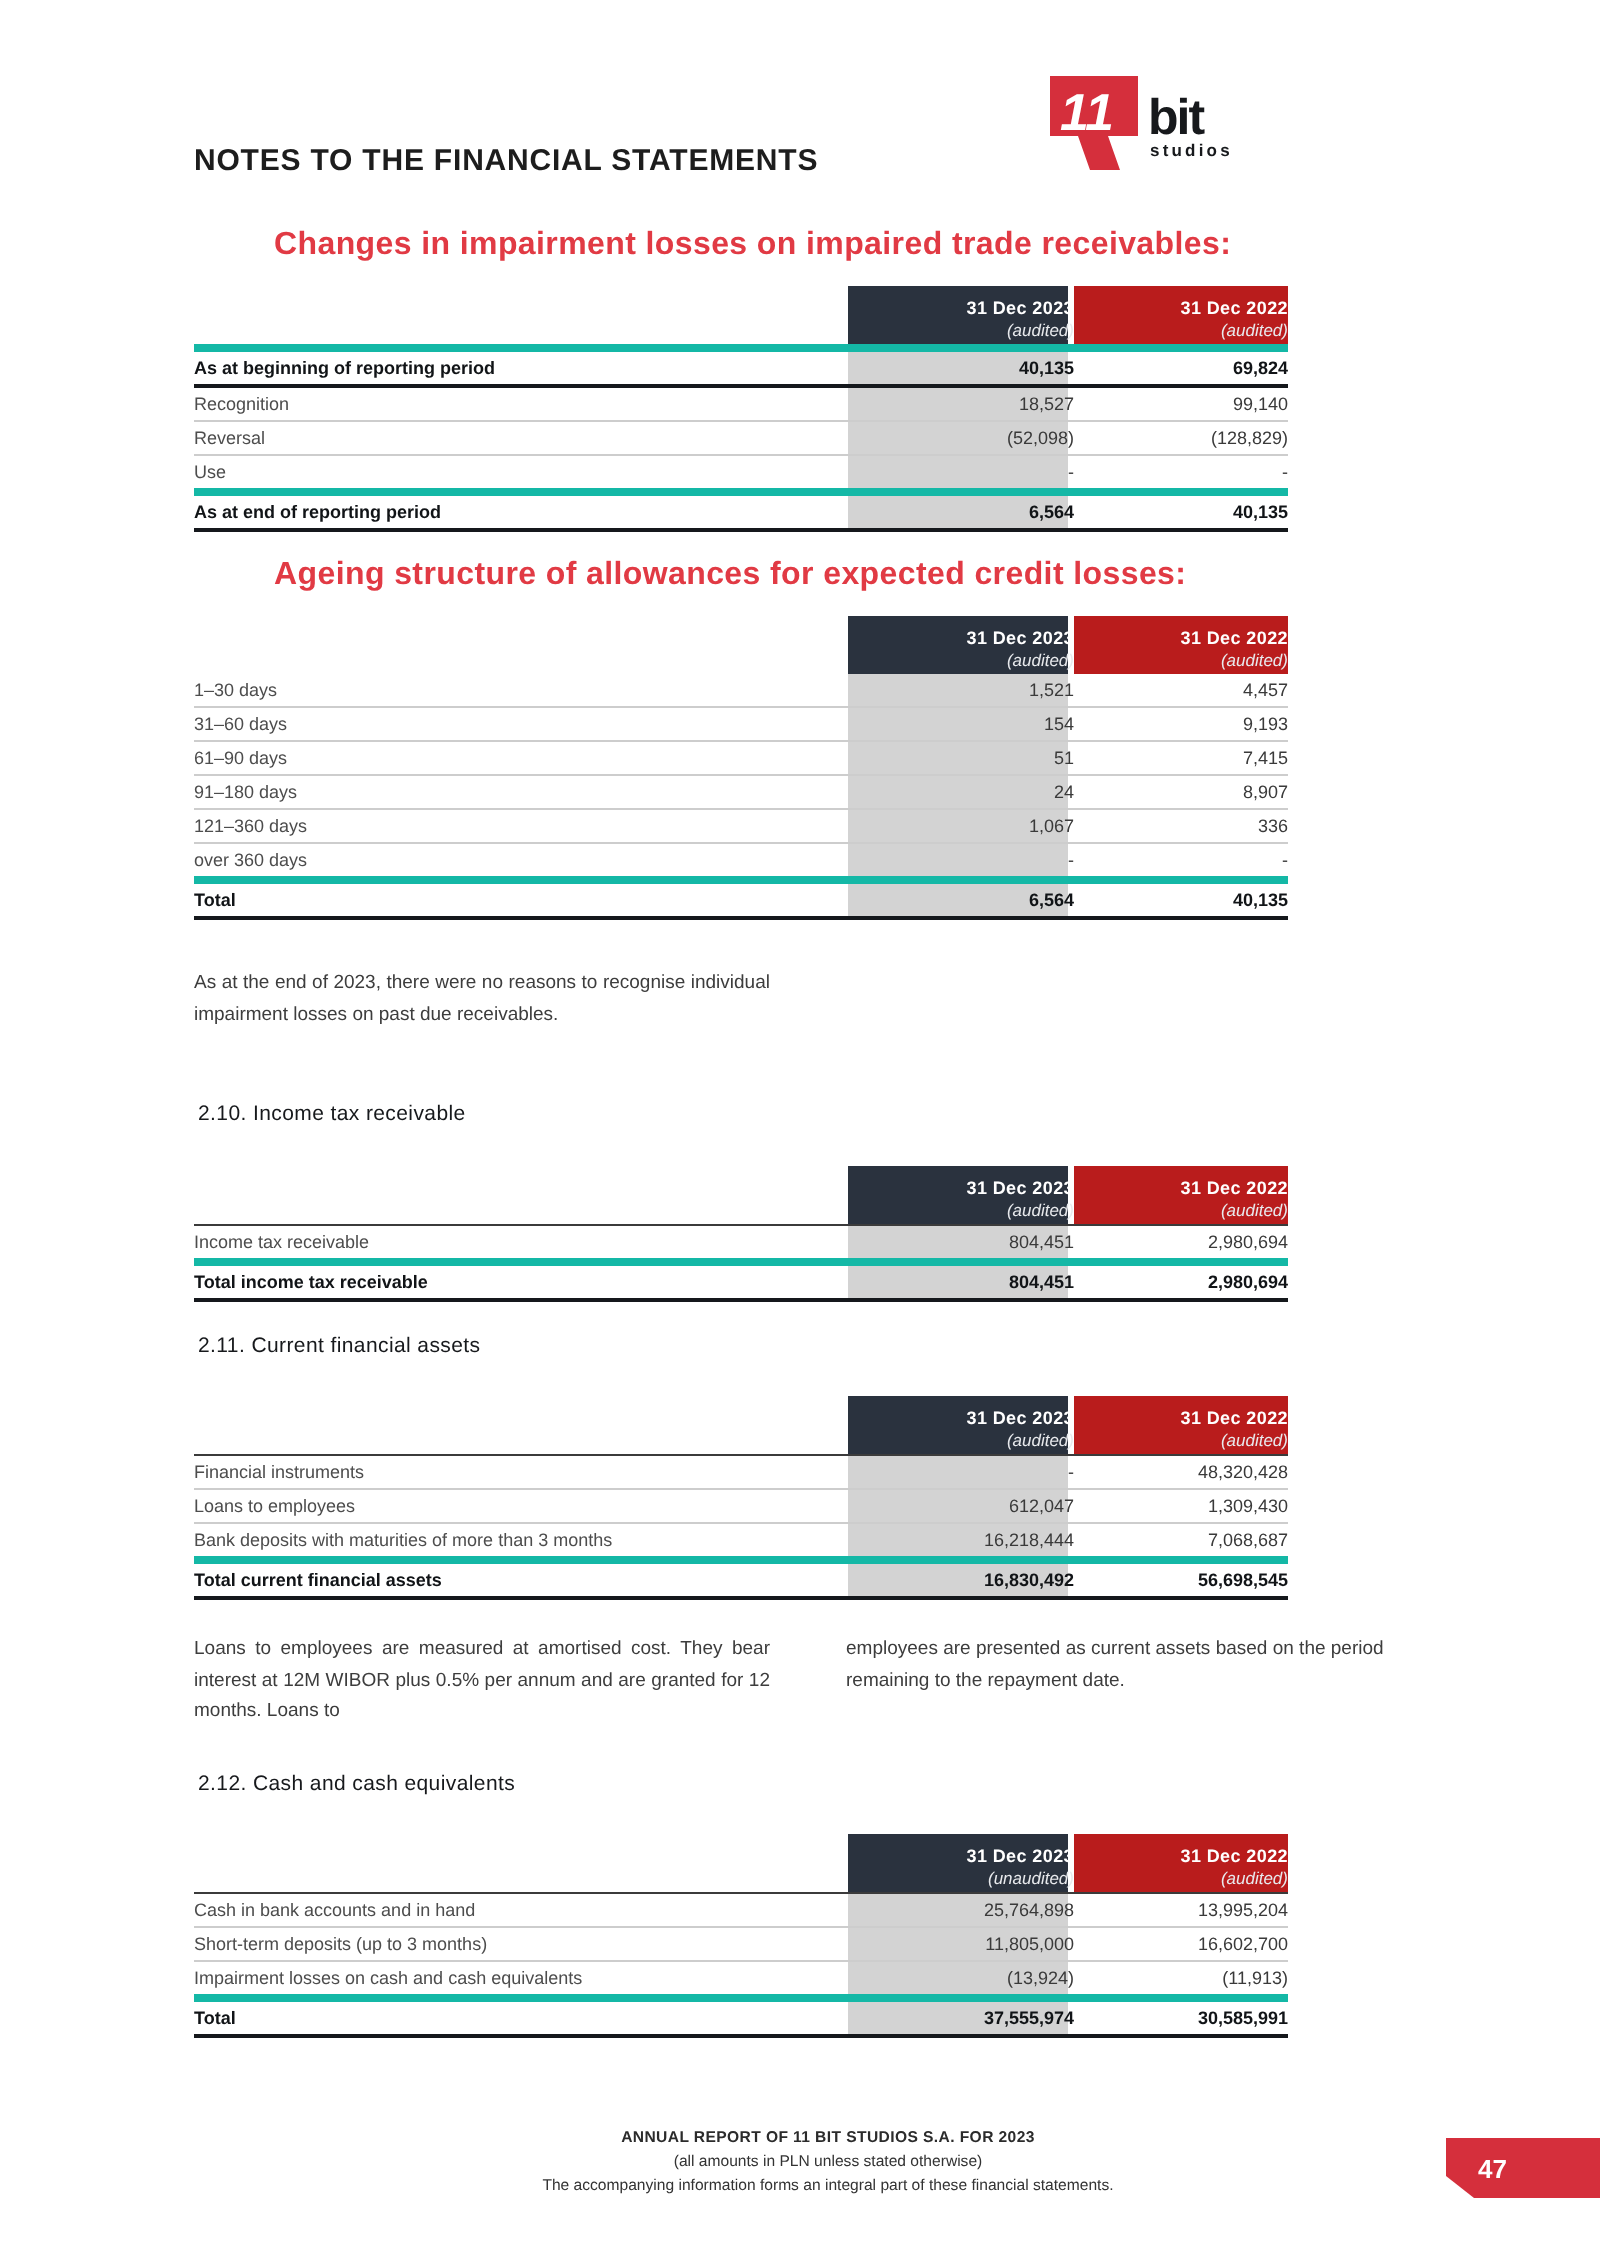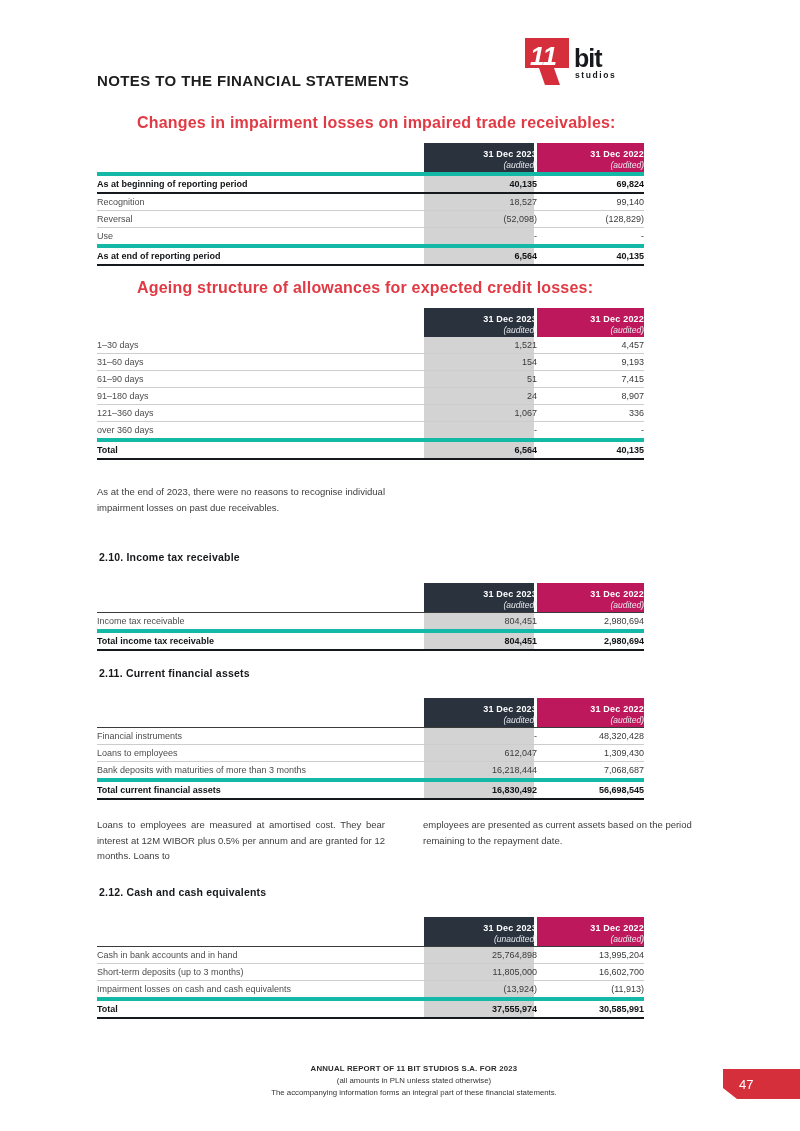--- a/index.html
+++ b/index.html
@@ -15,35 +15,35 @@
     font-size:15px; font-weight:bold; letter-spacing:.4px; color:#1d1d1d;
   }
   .logo{position:absolute; right:28px; top:0; width:92px; height:48px;}
   
   .red-heading{
     position:absolute; left:97px; width:560px;
     font-size:16px; font-weight:bold; color:#E13A44; letter-spacing:.2px;margin-left:40px;
   }
   .sec-heading{
     position:absolute; left:99px; width:560px;
-    font-size:10.5px; font-weight:bold; color:#17191c; letter-spacing:.2px;
+    font-size:10.5px; font-weight:normal; color:#17191c; letter-spacing:.2px;
   }
   
   .tbl-wrap{position:absolute; left:97px; width:547px;}
   table.fin-table{width:547px; border-collapse:collapse; table-layout:fixed; font-size:9px;}
   table.fin-table col.c-label{width:327px;}
   table.fin-table col.c-2023{width:113px;}
   table.fin-table col.c-2022{width:107px;}
   table.fin-table th, table.fin-table td{padding:0; vertical-align:middle;}
   thead th{height:29px;margin-top:36px;}
   .h2023,.h2022{
     color:#fff; text-align:right; font-weight:normal;
   }
   .h2023{background:linear-gradient(to right,#2A323E calc(100% - 3px),#ffffff calc(100% - 3px));padding-right:15px;}
-  .h2022{background:#be185d; padding-right:6px;}
+  .h2022{background:#b91c1c; padding-right:6px;}
   .hy{font-size:9px; font-weight:bold; letter-spacing:.2px; line-height:12px; margin-top:2px;}
   .hs{font-size:8.5px; font-style:italic; color:#e8eaed; line-height:10px;}
   tbody td{height:16px;}
   td.lbl{padding-left:8px; color:#4d4d4d; text-align:left;}
   td.v2023{
     text-align:right; padding-right:15px; color:#3a3a3a;
     background:linear-gradient(to right,#D3D3D3 calc(100% - 3px),#ffffff calc(100% - 3px));
   }
   td.v2022{text-align:right; padding-right:6px; color:#3a3a3a;}
   tr.normal td{border-bottom:1px solid #cdcdcd;}
@@ -57,21 +57,21 @@
   }
   .twocol{position:absolute; left:97px; width:614px; display:flex; gap:38px;}
   .twocol .colL{width:288px; font-size:9.5px; line-height:15.5px; text-align:justify; color:#3d3d3d;}
   .twocol .colR{width:288px; font-size:9.5px; line-height:15.5px; color:#3d3d3d;}
   
   .footer{position:absolute; left:0; top:1063px; width:800px; text-align:center; color:#2b2b2b;padding-left:14px;}
   .footer .f1{font-size:7.8px; font-weight:bold; letter-spacing:.2px; line-height:12px;}
   .footer .f2,.footer .f3{font-size:7.8px; line-height:12px; color:#333;}
   .page-badge{
     position:absolute; right:0; top:1069px; width:77px; height:30px;
-    background:#D52F3C; color:#fff; font-size:13px; font-weight:normal;
+    background:#D52F3C; color:#fff; font-size:13px; font-weight:bold;
     display:flex; align-items:center; padding-left:16px; box-sizing:border-box;
     clip-path:polygon(0 0, 100% 0, 100% 100%, 14px 100%, 0 19px);
   }
   
   .logo svg{display:block;}
 </style>
 </head>
 <body>
 
 <div class="page">

